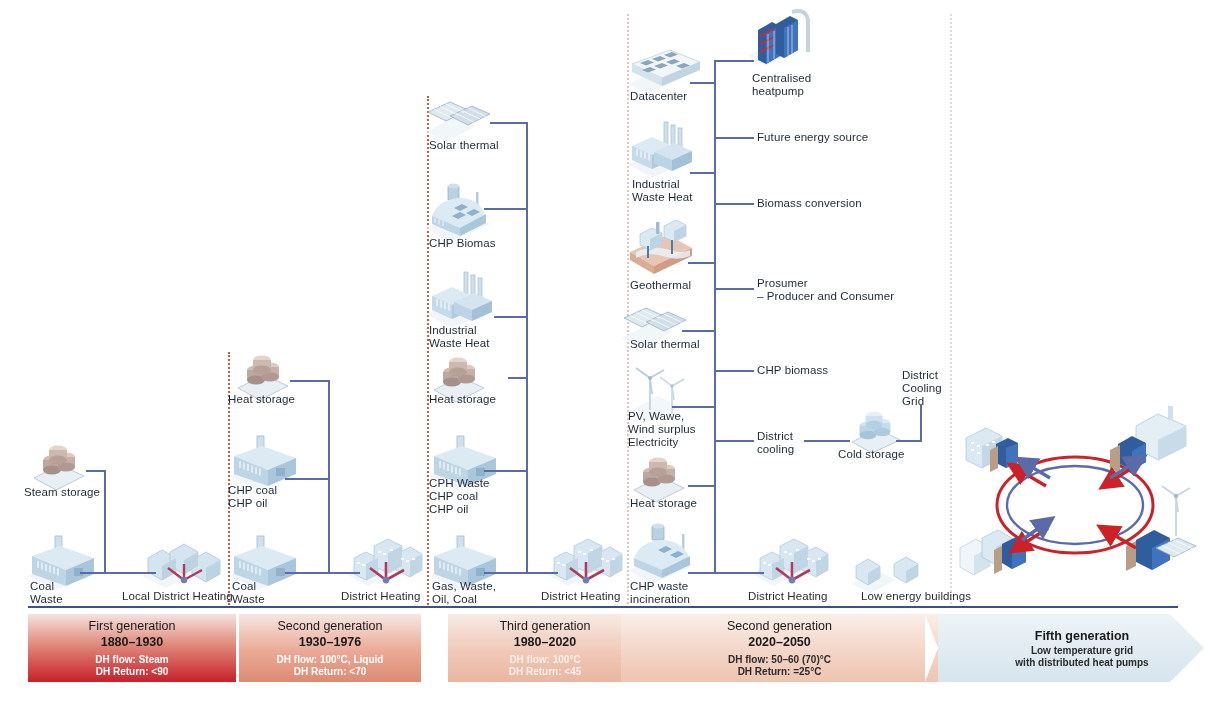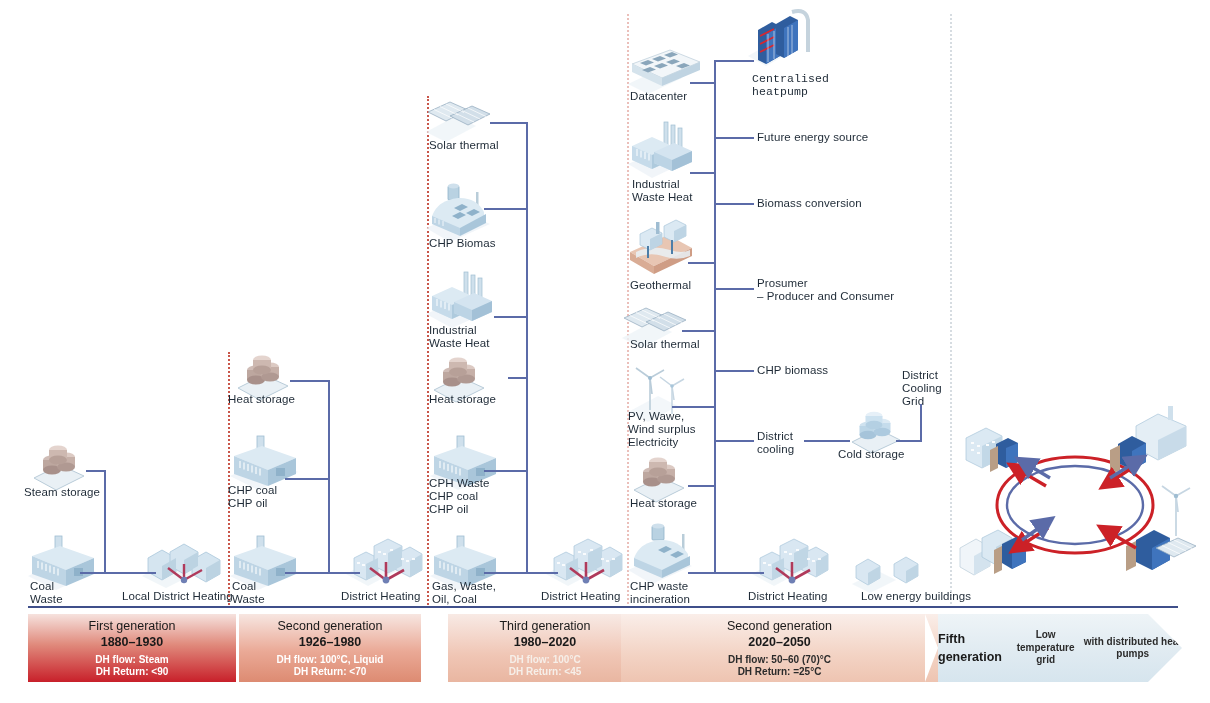--- a/index.html
+++ b/index.html
@@ -48,22 +48,23 @@
   .tl-seg.g1 .t3{color:#ffffff;}
   .tl-seg.g2{background:linear-gradient(180deg,#f7e6e1 0%,#eaa996 55%,#dd8b72 100%);}
   .tl-seg.g2 .t3{color:#ffffff;}
   .tl-seg.g3{background:linear-gradient(180deg,#f8eae5 0%,#f0c6b5 60%,#e9b6a1 100%);}
   .tl-seg.g3 .t3{color:#f6efe9;}
   .tl-seg.g4{background:linear-gradient(180deg,#faeee9 0%,#f3d3c4 60%,#eec4b1 100%);}
   .tl-seg.g4 .t3{color:#2b2b2b;}
   .tl-arrow{
     position:absolute;top:0;height:68px;
     background:linear-gradient(180deg,#eef4f7 0%,#dfeaf1 60%,#d6e5ee 100%);
-    display:flex;flex-direction:row;align-items:center;justify-content:center;
+    display:flex;flex-direction:column;align-items:center;justify-content:center;
     clip-path:polygon(0 0,calc(100% - 34px) 0,100% 50%,calc(100% - 34px) 100%,0 100%);
+    padding-left:22px;
   }
   .tl-arrow .t1{font-size:12.5px;font-weight:bold;color:#1a1a1a;line-height:18px;}
   .tl-arrow .t3{font-size:10px;font-weight:bold;color:#2b2b2b;line-height:12.5px;text-align:center;}
   .notch{
     position:absolute;top:0;height:68px;width:13px;
     background:#ffffff;
     clip-path:polygon(0 0,100% 50%,0 100%);
   }
   
   .ico{position:absolute;}
@@ -572,21 +573,21 @@
           <line x1="16" y1="46" x2="30" y2="39"></line>
       </g>
       <g stroke="#ffffff" stroke-width=".8" opacity=".7">
         <line x1="24" y1="28" x2="24" y2="56"></line>
           <line x1="30" y1="25" x2="30" y2="53"></line>
         <line x1="44" y1="21" x2="44" y2="50"></line>
           <line x1="48" y1="19" x2="48" y2="48"></line>
       </g>
     </svg>
   </div>
-  <div class="lbl" style="left:752px;top:72px;font-family:Liberation Mono, monospace;">Centralised
+  <div class="lbl" style="left:752px;top:72px;">Centralised
 heatpump</div>
 
   <div class="lbl" style="left:757px;top:131px;">Future energy source</div>
   <div class="lbl" style="left:757px;top:197px;">Biomass conversion</div>
   <div class="lbl" style="left:757px;top:277px;">Prosumer
 – Producer and Consumer</div>
   <div class="lbl" style="left:757px;top:364px;">CHP biomass</div>
   <div class="lbl" style="left:757px;top:430px;">District
 cooling</div>
 
@@ -757,21 +758,21 @@
 
   <div id="timeline">
     <div class="tl-seg g1" style="left:28px;width:208px;">
       <div class="t1">First generation</div>
       <div class="t2">1880–1930</div>
       <div class="t3">DH flow: Steam</div>
       <div class="t3">DH Return: &lt;90</div>
     </div>
     <div class="tl-seg g2" style="left:239px;width:182px;">
       <div class="t1">Second generation</div>
-      <div class="t2">1926–1980</div>
+      <div class="t2">1930–1976</div>
       <div class="t3">DH flow: 100°C, Liquid</div>
       <div class="t3">DH Return: &lt;70</div>
     </div>
     <div class="tl-seg g3" style="left:448px;width:194px;">
       <div class="t1">Third generation</div>
       <div class="t2">1980–2020</div>
       <div class="t3">DH flow: 100°C</div>
       <div class="t3">DH Return: &lt;45</div>
     </div>
     <div class="tl-seg g4" style="left:621px;width:317px;">

